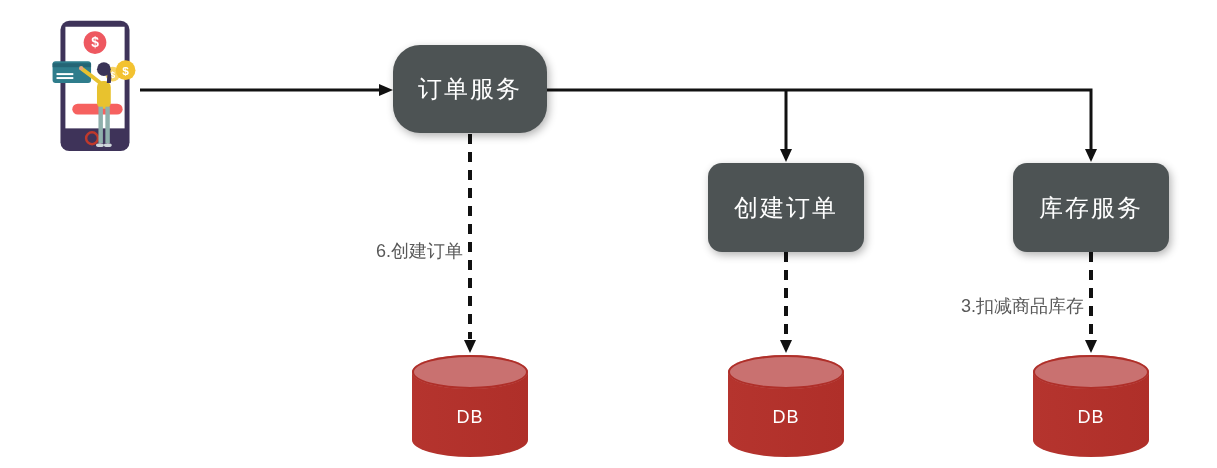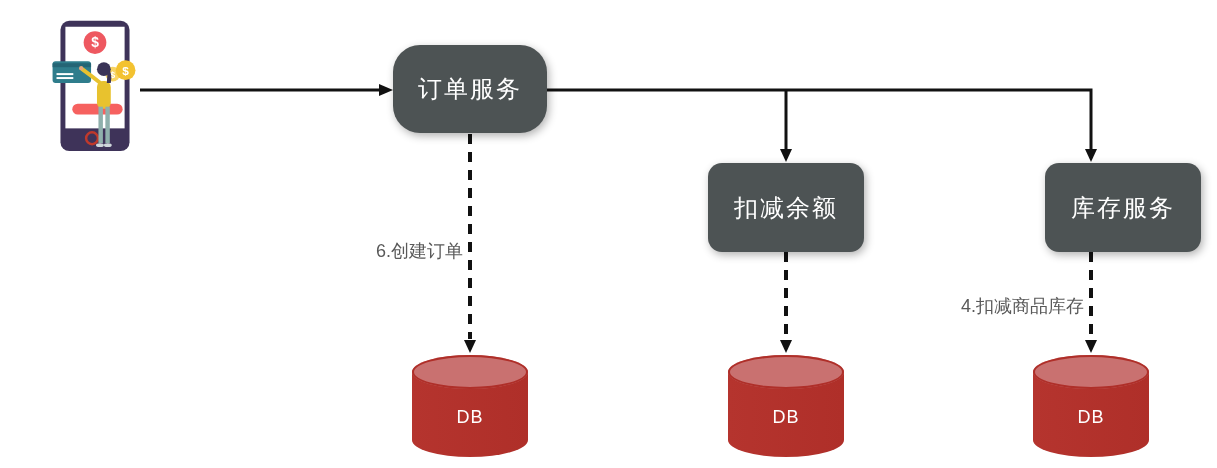--- a/index.html
+++ b/index.html
@@ -29,21 +29,21 @@
     box-shadow: 2px 3px 8px rgba(0,0,0,0.30);
     display: flex;
     align-items: center;
     justify-content: center;
     color: #ffffff;
     font-size: 24px;
     letter-spacing: 2px;
   }
   .box-order     { left: 393px; top: 45px;  width: 154px; height: 88px; border-radius: 27px; }
   .box-account   { left: 708px; top: 163px; width: 156px; height: 89px; }
-  .box-inventory { left: 1013px; top: 163px; width: 156px; height: 89px; margin-left: 32px; }
+  .box-inventory { left: 1013px; top: 163px; width: 156px; height: 89px; }
 
   .edge-label {
     position: absolute;
     z-index: 2;
     font-size: 18px;
     color: #595959;
     text-align: right;
     white-space: nowrap;
   }
   .edge-label-1 { left: 299px; top: 239px; width: 164px; }
@@ -151,28 +151,28 @@
       <rect x="60.5" y="100" width="4.5" height="37" fill="#8FB0AC"></rect>
       <ellipse cx="55" cy="139" rx="4" ry="2" fill="#CFD8DC"></ellipse>
       <ellipse cx="63" cy="139" rx="4" ry="2" fill="#CFD8DC"></ellipse>
     </g>
   </svg>
 
   <div class="service-box box-order">
     <span>订单服务</span>
   </div>
   <div class="service-box box-account">
-    <span>扣减余额</span>
+    <span>创建订单</span>
   </div>
   <div class="service-box box-inventory">
     <span>库存服务</span>
   </div>
 
   <div class="edge-label edge-label-1">6.创建订单</div>
-  <div class="edge-label edge-label-3">4.扣减商品库存</div>
+  <div class="edge-label edge-label-3">3.扣减商品库存</div>
 
   <div class="db db-1">
     <div class="db-body"></div>
     <div class="db-top"></div>
     <div class="db-label">DB</div>
   </div>
   <div class="db db-2">
     <div class="db-body"></div>
     <div class="db-top"></div>
     <div class="db-label">DB</div>

